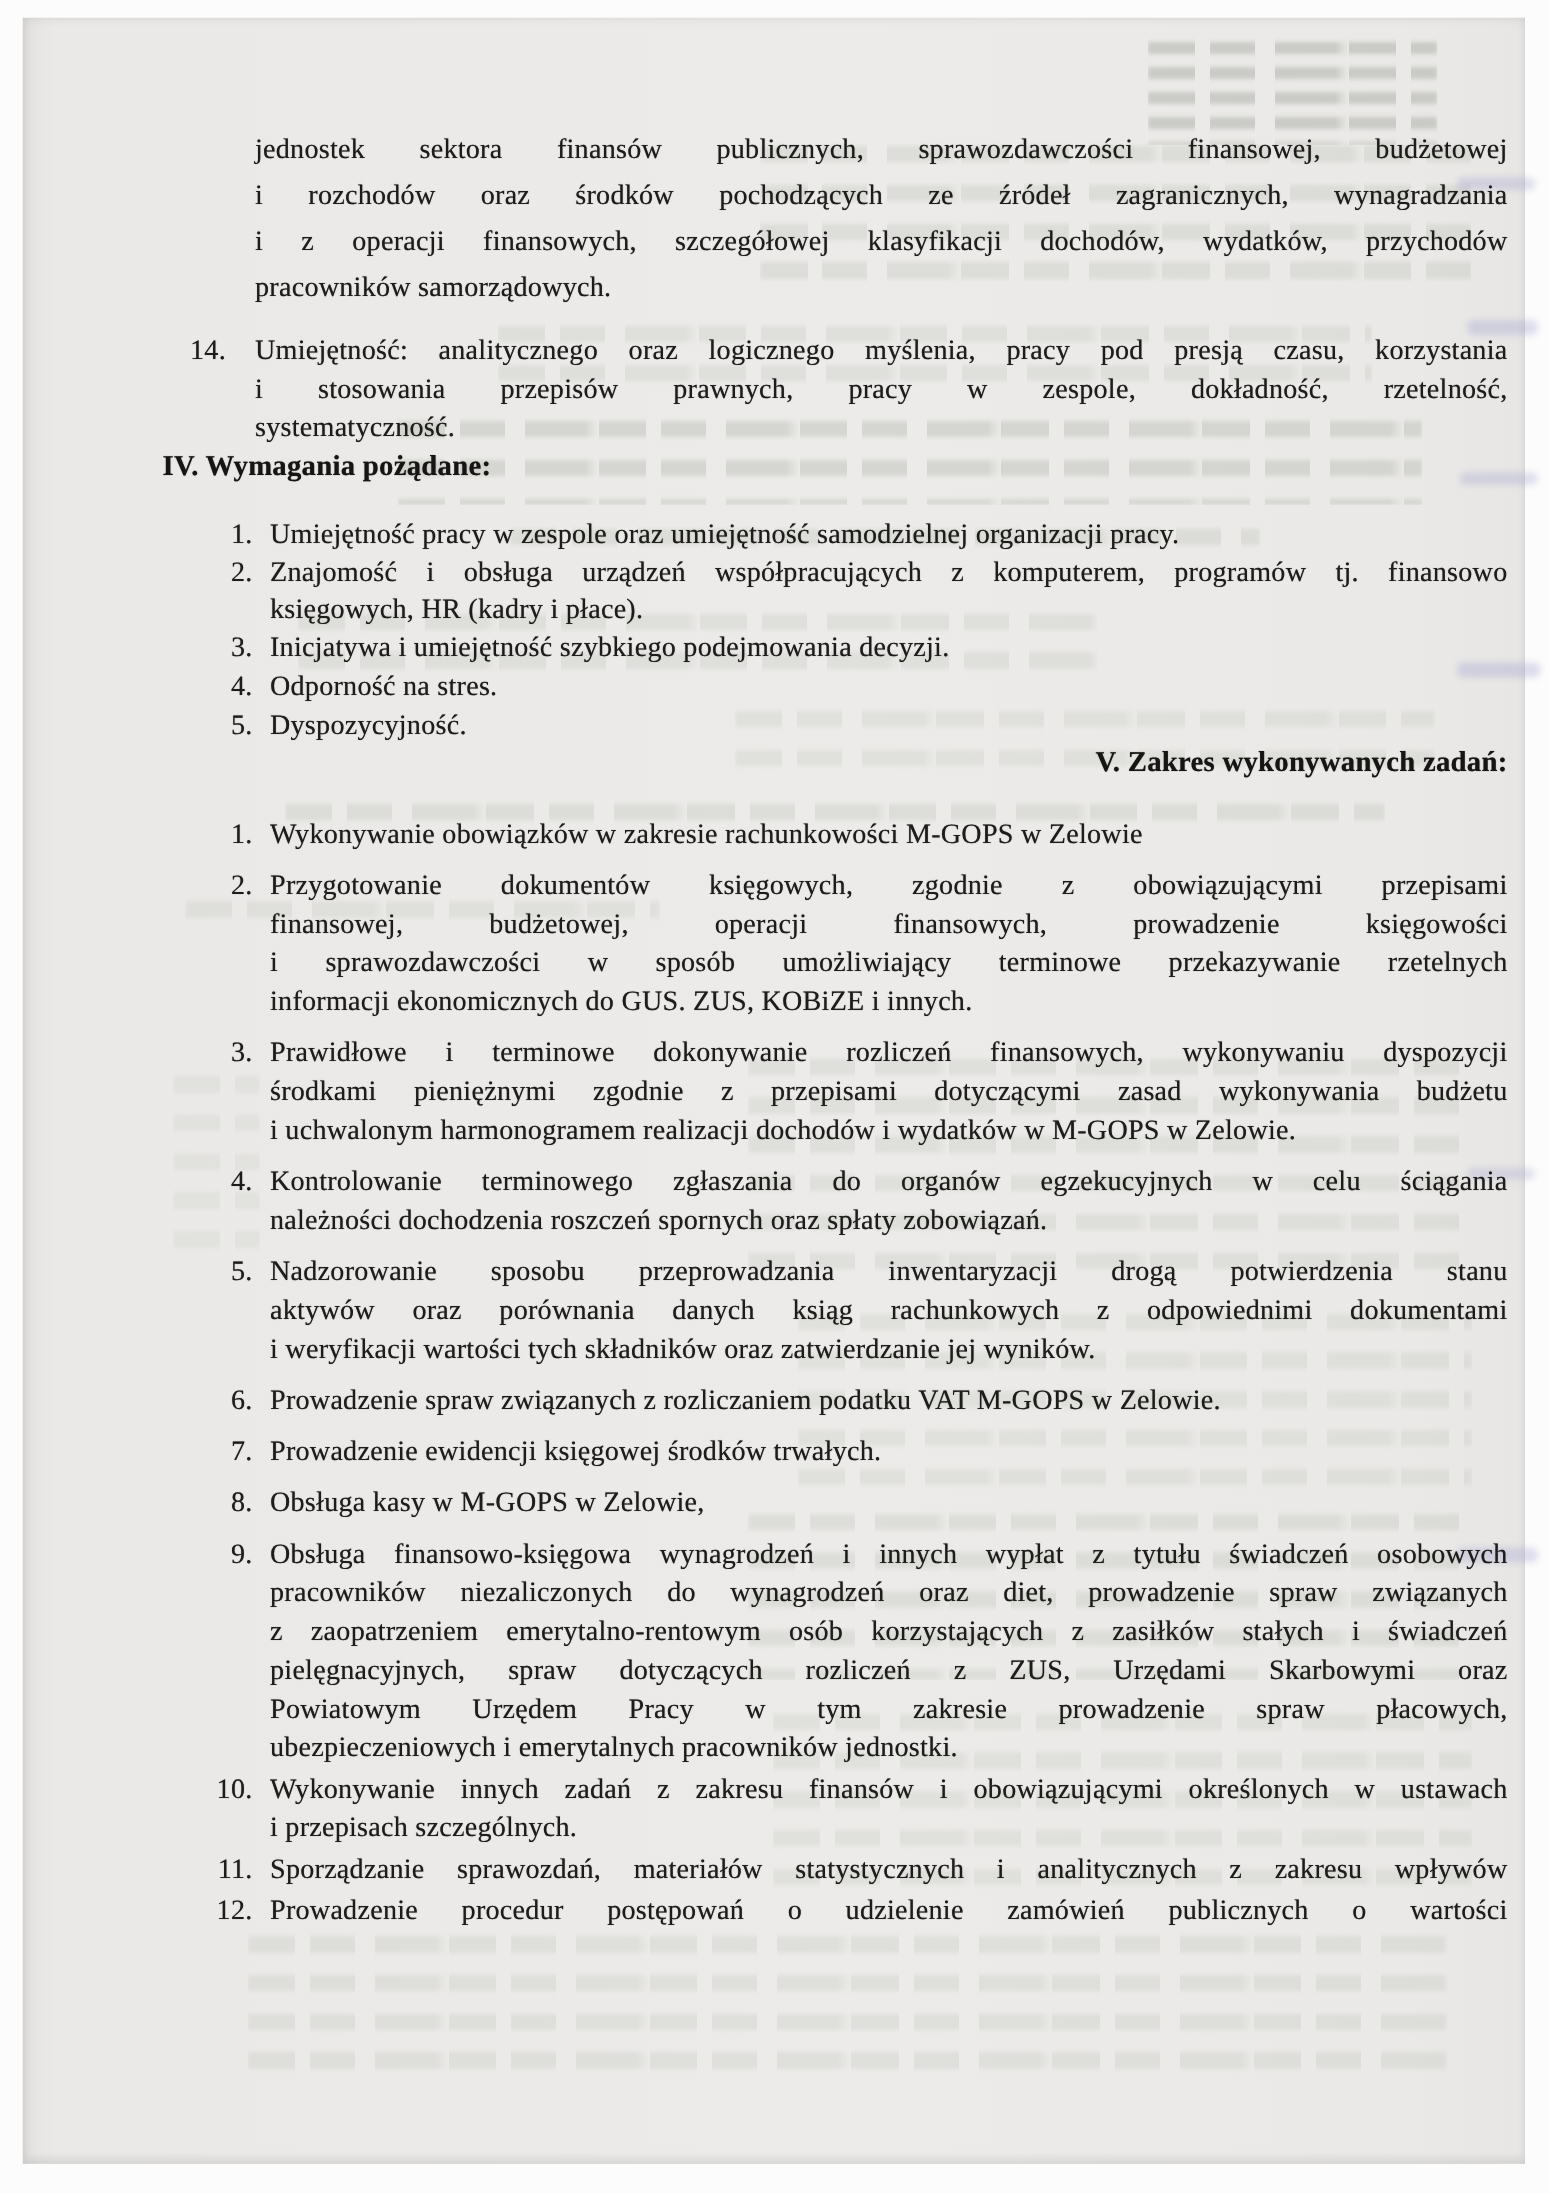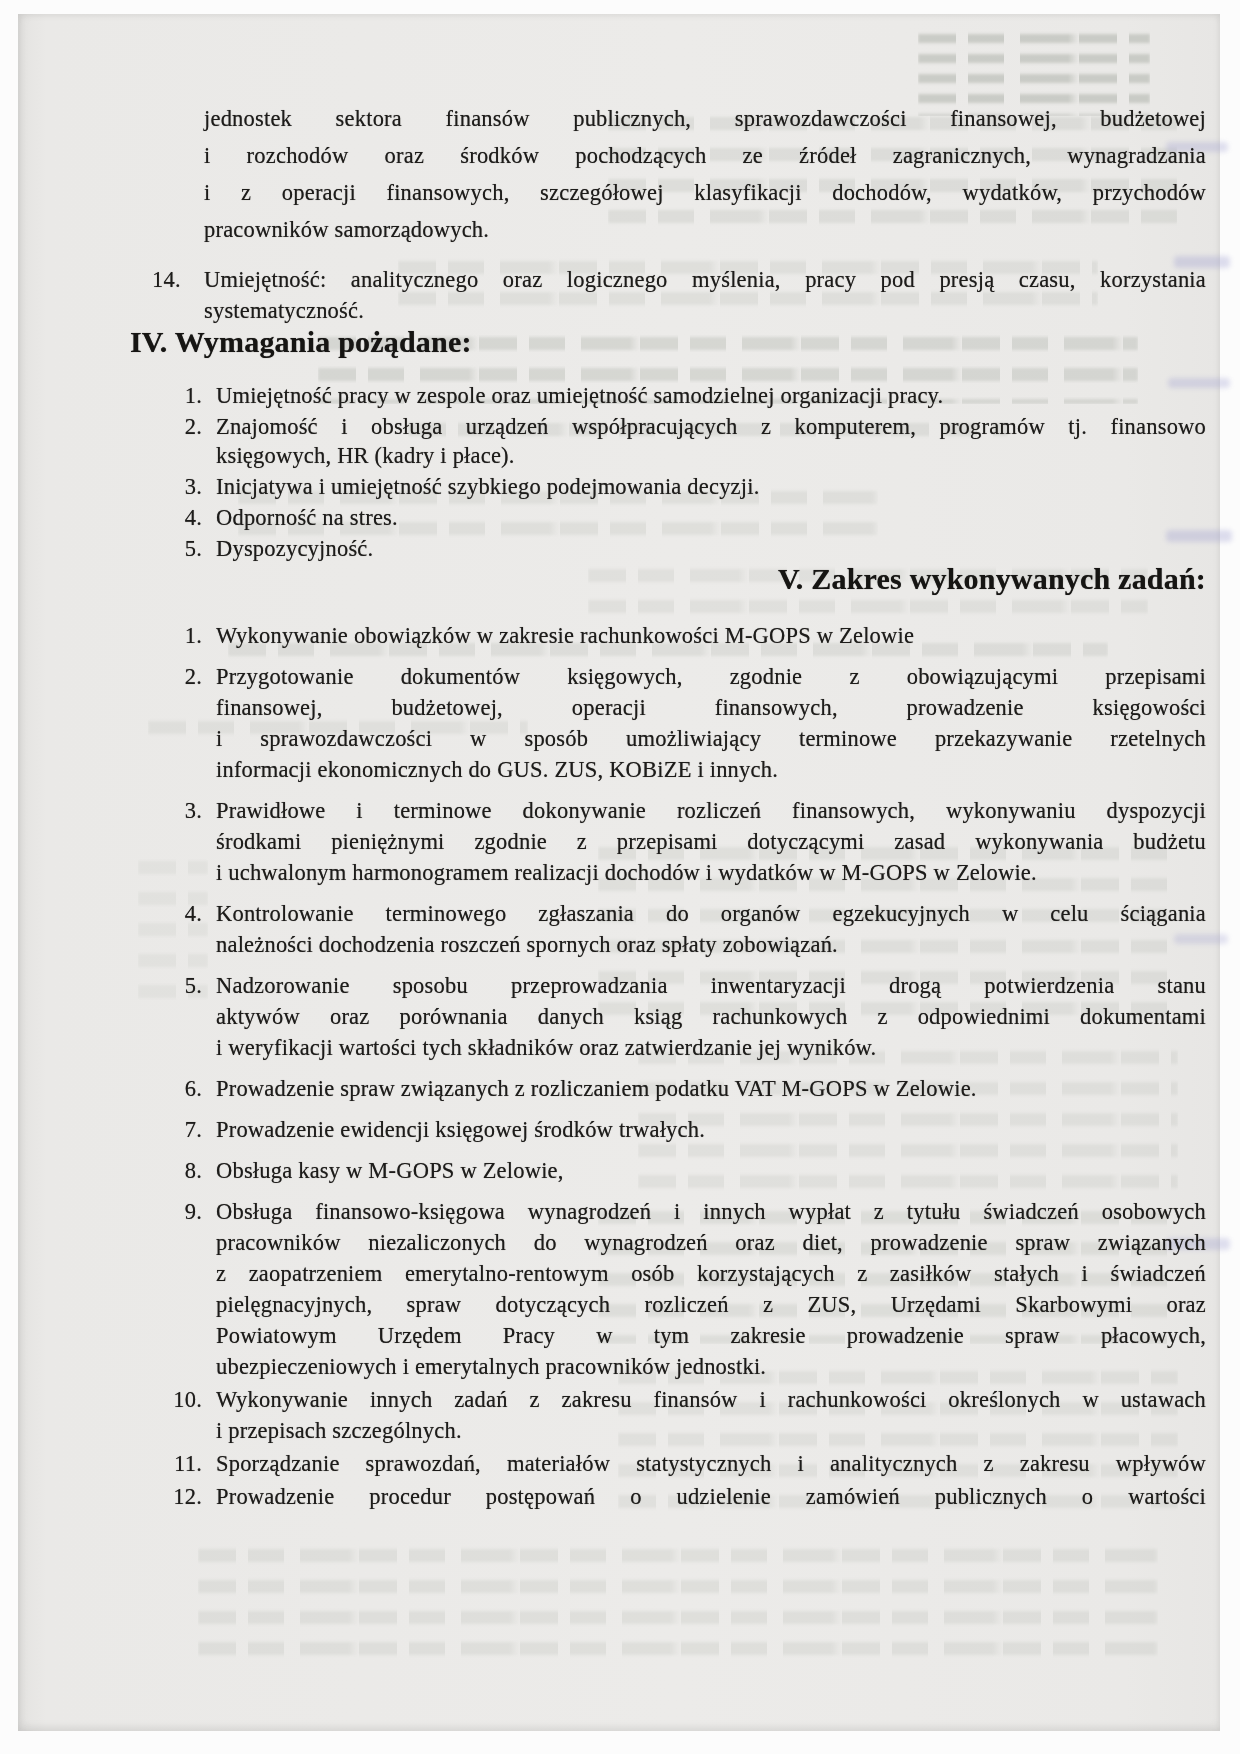--- a/index.html
+++ b/index.html
@@ -37,21 +37,21 @@
   .line { text-align: justify; text-align-last: justify; }
   .line.last { text-align-last: left; }
 
   .intro { margin-left: 74px; line-height: 37px; }
 
   .item14 { display: flex; margin-top: 16px; line-height: 31px; justify-content: center; }
   .item14 .num { flex: 0 0 74px; padding-left: 22px; box-sizing: border-box; }
   .item14 .txt { flex: 1; }
 
   h2.sect {
-    margin: 0; font-size: 30px; font-weight: bold;
+    margin: 0; font-size: 23px; font-weight: bold;
     color: #161513; line-height: 31px;
     text-shadow: 0 0 0.8px rgba(20,19,17,0.7);
   }
   .h-iv { margin-top: 26px; }
   .h-v  { margin-top: 32px; text-align: right; }
 
   .list { margin-top: 24px; }
   .tasks-list { margin-top: 26px; }
   .lrow { display: flex; }
   .lrow .num { flex: 0 0 72px; text-align: right; }
@@ -123,20 +123,21 @@
           <div class="line">jednostek sektora finansów publicznych, sprawozdawczości finansowej, budżetowej</div>
           <div class="line">i rozchodów oraz środków pochodzących ze źródeł zagranicznych, wynagradzania</div>
           <div class="line">i z operacji finansowych, szczegółowej klasyfikacji dochodów, wydatków, przychodów</div>
           <div class="line last">pracowników samorządowych.</div>
         </div>
 
       <div class="item14">
         <div class="num">14.</div>
         <div class="txt">
             <div class="line">Umiejętność: analitycznego oraz logicznego myślenia, pracy pod presją czasu, korzystania</div>
+            <div class="line">i stosowania przepisów prawnych, pracy w zespole, dokładność, rzetelność,</div>
             <div class="line last">systematyczność.</div>
           </div>
       </div>
 
       <h2 class="sect h-iv">IV. Wymagania pożądane:</h2>
 
       <div class="list req-list">
           <div class="lrow">
             <div class="num">1.</div>
             <div class="txt">
@@ -236,21 +237,21 @@
               <div class="line">pracowników niezaliczonych do wynagrodzeń oraz diet, prowadzenie spraw związanych</div>
               <div class="line">z zaopatrzeniem emerytalno-rentowym osób korzystających z zasiłków stałych i świadczeń</div>
               <div class="line">pielęgnacyjnych, spraw dotyczących rozliczeń z ZUS, Urzędami Skarbowymi oraz</div>
               <div class="line">Powiatowym Urzędem Pracy w tym zakresie prowadzenie spraw płacowych,</div>
               <div class="line last">ubezpieczeniowych i emerytalnych pracowników jednostki.</div>
             </div>
           </div>
           <div class="lrow gap-sm">
             <div class="num">10.</div>
             <div class="txt">
-              <div class="line">Wykonywanie innych zadań z zakresu finansów i rachunkowości określonych w ustawach</div>
+              <div class="line">Wykonywanie innych zadań z zakresu finansów i obowiązującymi określonych w ustawach</div>
               <div class="line last">i przepisach szczególnych.</div>
             </div>
           </div>
           <div class="lrow gap-sm">
             <div class="num">11.</div>
             <div class="txt">
               <div class="line">Sporządzanie sprawozdań, materiałów statystycznych i analitycznych z zakresu wpływów</div>
             </div>
           </div>
           <div class="lrow gap-sm">

